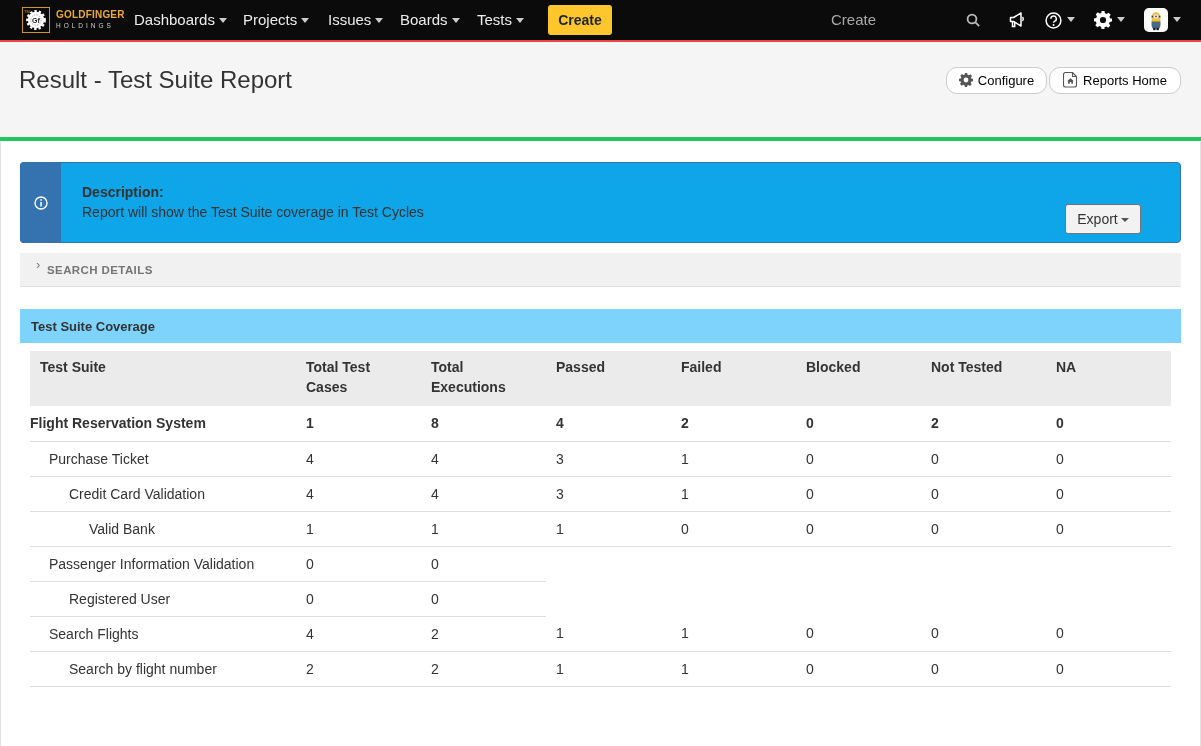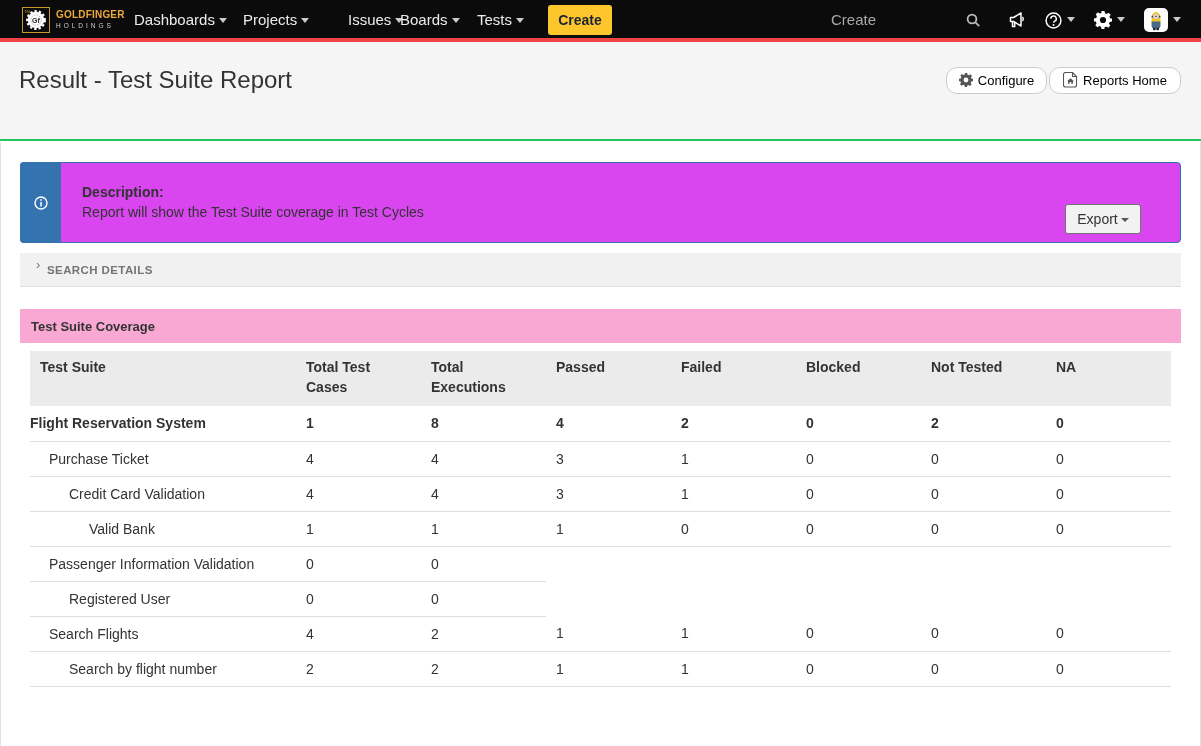--- a/index.html
+++ b/index.html
@@ -1,61 +1,61 @@
 <!DOCTYPE html>
 <html><head>
 <meta charset="utf-8">
 <style>
 * { margin:0; padding:0; box-sizing:border-box; }
 html,body { width:1201px; height:746px; overflow:hidden; background:#fff;
   font-family:"Liberation Sans", sans-serif; }
 
 .nav { position:absolute; left:0; top:0; width:1201px; height:42px;
-  background:#0b0b0b; border-bottom:4px solid #ef4444; }
+  background:#0b0b0b; border-bottom:2px solid #ef4444; }
 .nav-inner { position:relative; height:40px; }
 .brand { position:absolute; left:56px; top:9px; }
 .brand .g1 { font-size:10px; font-weight:bold; color:#eda93c; letter-spacing:0.2px; line-height:12px; }
 .brand .g2 { font-size:6.5px; color:#cfcfcf; letter-spacing:3px; line-height:8px; margin-top:1px; }
 .menu { position:absolute; top:0; height:40px; line-height:40px;
   color:#ececec; font-size:15px; }
 .menu .caret { display:inline-block; width:0; height:0; border-left:4px solid transparent;
   border-right:4px solid transparent; border-top:5px solid #cccccc; margin-left:4px; vertical-align:2px; }
 .create { position:absolute; left:548px; top:5px; width:64px; height:30px;
   background:#fec62d; color:#1b2430; font-size:14px; font-weight:bold;
   text-align:center; line-height:30px; border-radius:3px; }
 .search-txt { position:absolute; left:831px; top:0; height:40px; line-height:40px;
   color:#a9a9a9; font-size:15px; }
 .nav-ico { position:absolute; }
 .dcaret { position:absolute; top:17px; width:0; height:0; border-left:4px solid transparent; border-right:4px solid transparent; border-top:5px solid #ccc; }
 
 .phead { position:absolute; left:0; top:42px; width:1201px; height:99px;
-  background:#f5f5f5; border-bottom:2px solid #22c55e; }
+  background:#f5f5f5; border-bottom:4px solid #22c55e; }
 .ptitle { position:absolute; left:19px; top:24px; font-size:24px; color:#333; }
 .hbtn { position:absolute; top:25px; height:27px; background:#fff; border:1px solid #ccc;
   border-radius:11px; line-height:25px; text-align:center; font-size:13px; }
 
 .desc { position:absolute; left:20px; top:162px; width:1161px; height:81px;
-  border:1px solid #3572b0; border-radius:4px; background:#d946ef; }
+  border:1px solid #3572b0; border-radius:4px; background:#0ea5e9; }
 .desc .strip { position:absolute; left:-1px; top:-1px; width:41px; height:81px;
   background:#3572b0; border-radius:4px 0 0 4px; }
 .desc .txt { position:absolute; left:61px; top:19px; font-size:14px; color:#333; line-height:20px; }
 .export { position:absolute; left:1044px; top:41px; width:76px; height:30px;
   background:#f2f2f2; border:1px solid #737373; border-radius:3px;
   font-size:14px; color:#333; text-align:center; line-height:28px; }
 .export .caret { display:inline-block; width:0; height:0; border-left:4px solid transparent;
   border-right:4px solid transparent; border-top:4px solid #555; margin-left:3px; vertical-align:2px; }
 
 .sdetails { position:absolute; left:20px; top:253px; width:1161px; height:34px;
   background:#f1f1f1; border-bottom:1px solid #ddd; }
 .sdetails .chev { position:absolute; left:16px; top:4px; font-size:13px; color:#777; }
 .sdetails .lbl { position:absolute; left:27px; top:11px; font-size:11.5px; font-weight:bold;
   color:#757575; letter-spacing:0.4px; }
 
 .tsc-bar { position:absolute; left:20px; top:309px; width:1161px; height:34px;
-  background:#f9a8d4; }
+  background:#7dd3fc; }
 .tsc-bar span { position:absolute; left:11px; top:10px; font-size:13px; font-weight:bold; color:#333; }
 table.rpt { position:absolute; left:30px; top:351px; width:1141px;
   border-collapse:collapse; table-layout:fixed; font-size:14px; color:#333; }
 table.rpt col.c1 { width:266px; }
 table.rpt col.cn { width:125px; }
 table.rpt th { background:#ebebeb; text-align:left; font-weight:bold;
   height:55px; vertical-align:top; padding:6px 0 0 10px; line-height:20px; }
 table.rpt td { height:35px; vertical-align:middle; padding:0 0 0 10px;
   border-bottom:1px solid #ddd; }
 table.rpt td:first-child { padding-left:0; }
@@ -77,21 +77,21 @@
     <circle cx="14" cy="13" r="8.8" fill="none" stroke="#fff" stroke-width="2.2" stroke-dasharray="2.4,2"></circle>
     <circle cx="14" cy="13" r="5.2" fill="none" stroke="#999" stroke-width="0.8" stroke-dasharray="1.5,1.2"></circle>
     <text x="14" y="15.5" font-size="7" font-weight="bold" fill="#222" text-anchor="middle" font-family="Liberation Sans">Gf</text>
   </svg>
   <div class="brand">
         <div class="g1">GOLDFINGER</div>
         <div class="g2">HOLDINGS</div>
       </div>
   <div class="menu" style="left:134px;">Dashboards<span class="caret"></span></div>
   <div class="menu" style="left:243px;">Projects<span class="caret"></span></div>
-  <div class="menu" style="left:328px;margin-left:20px;">Issues<span class="caret"></span></div>
+  <div class="menu" style="left:328px;">Issues<span class="caret"></span></div>
   <div class="menu" style="left:400px;">Boards<span class="caret"></span></div>
   <div class="menu" style="left:477px;">Tests<span class="caret"></span></div>
   <div class="create">Create</div>
   <div class="search-txt">Create</div>
   <svg class="nav-ico" style="left:966px; top:13px;" width="15" height="15" viewBox="0 0 15 15">
     <circle cx="6" cy="6" r="4.4" fill="none" stroke="#bbb" stroke-width="1.8"></circle>
     <line x1="9.4" y1="9.4" x2="13.2" y2="13.2" stroke="#bbb" stroke-width="1.8"></line>
   </svg>
   <svg class="nav-ico" style="left:1009px; top:11px;" width="17" height="18" viewBox="0 0 17 18">
     <path d="M1.5 6.5 h3 l7.5 -4.5 v13 l-7.5 -4.5 h-3 z" fill="none" stroke="#fff" stroke-width="1.5" stroke-linejoin="round"></path>

